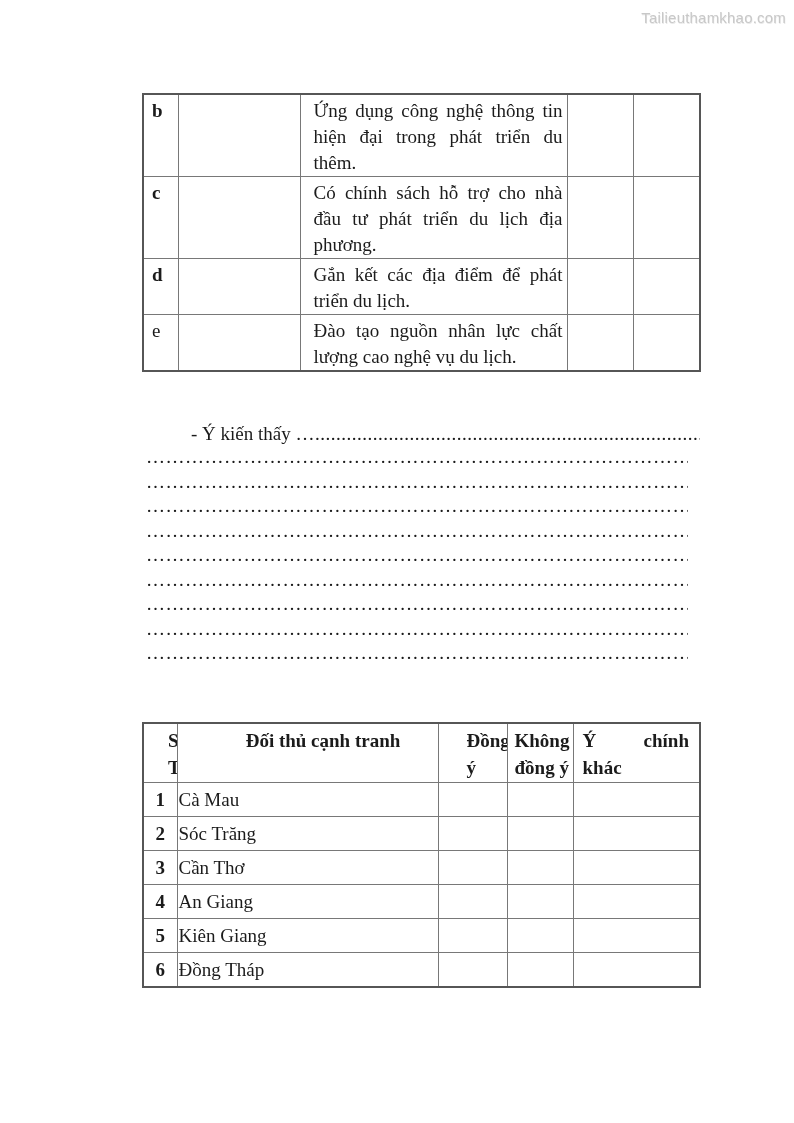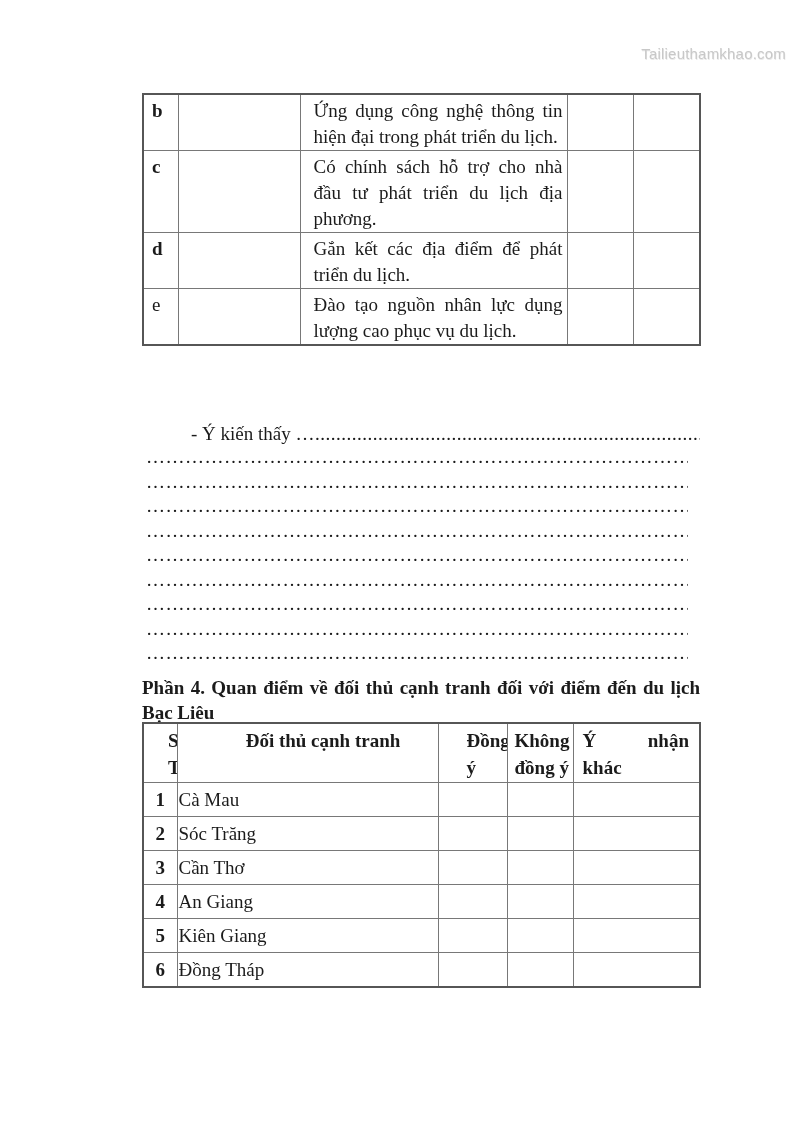--- a/index.html
+++ b/index.html
@@ -16,21 +16,20 @@
   
   .watermark {
     position: absolute;
     top: 9px;
     right: 8px;
     font-family: "Liberation Sans", "DejaVu Sans", sans-serif;
     font-size: 15px;
     color: #c8c8c8;
     letter-spacing: 0.2px;
     text-shadow: 0.5px 0.5px 0 #e9e9e9;
-    margin-top: 36px;
   }
 
   
   table.doc {
     position: absolute;
     left: 142px;
     width: 557px;
     border-collapse: collapse;
     table-layout: fixed;
     border: 2px solid #565656;
@@ -135,42 +134,42 @@
       <col style="width:35px">
         <col style="width:122px">
         <col style="width:267px">
         <col style="width:66px">
         <col style="width:67px">
     </colgroup>
     <tbody>
       <tr>
         <td class="letter">b</td>
         <td></td>
-        <td class="crit">Ứng dụng công nghệ thông tin hiện đại trong phát triển du lịch.</td>
+        <td class="crit">Ứng dụng công nghệ thông tin hiện đại trong phát triển du thêm.</td>
         <td></td>
         <td></td>
       </tr>
       <tr>
         <td class="letter">c</td>
         <td></td>
         <td class="crit">Có chính sách hỗ trợ cho nhà đầu tư phát triển du lịch địa phương.</td>
         <td></td>
         <td></td>
       </tr>
       <tr>
         <td class="letter">d</td>
         <td></td>
         <td class="crit">Gắn kết các địa điểm để phát triển du lịch.</td>
         <td></td>
         <td></td>
       </tr>
       <tr class="row-e">
         <td class="letter">e</td>
         <td></td>
-        <td class="crit">Đào tạo nguồn nhân lực dụng lượng cao phục vụ du lịch.</td>
+        <td class="crit">Đào tạo nguồn nhân lực chất lượng cao nghệ vụ du lịch.</td>
         <td></td>
         <td></td>
       </tr>
     </tbody>
   </table>
 
 
   <div class="ykien"><span>- Ý kiến thấy </span><span class="dots">…...........................................................................................................</span></div>
 
   <div class="answer-lines">
@@ -178,40 +177,39 @@
     <div class="dline">…………………………………………………………………………</div>
     <div class="dline">…………………………………………………………………………</div>
     <div class="dline">…………………………………………………………………………</div>
     <div class="dline">…………………………………………………………………………</div>
     <div class="dline">…………………………………………………………………………</div>
     <div class="dline">…………………………………………………………………………</div>
     <div class="dline">…………………………………………………………………………</div>
     <div class="dline">…………………………………………………………………………</div>
   </div>
 
-  <div class="heading">Phần 4. Quan điểm về đối thủ cạnh tranh đối với điểm đến du lịch Bạc Liêu</div>
 
   <table class="doc t-bottom">
     <colgroup>
       <col style="width:34px">
         <col style="width:261px">
         <col style="width:69px">
         <col style="width:66px">
         <col style="width:127px">
     </colgroup>
     <tbody>
       <tr>
         <td class="hcell h-stt">Số TT</td>
         <td class="hcell h-comp">Đối thủ cạnh tranh</td>
         <td class="hcell h-agree">Đồng ý</td>
         <td class="hcell h-dis">Không đồng ý</td>
         <td class="hcell h-other">
           <div class="jline">
             <span>Ý</span>
-            <span>nhận</span>
+            <span>chính</span>
           </div>
           <div>khác</div>
         </td>
       </tr>
       <tr class="drow">
         <td class="num">1</td>
         <td class="cname">Cà Mau</td>
         <td></td>
         <td></td>
         <td></td>

